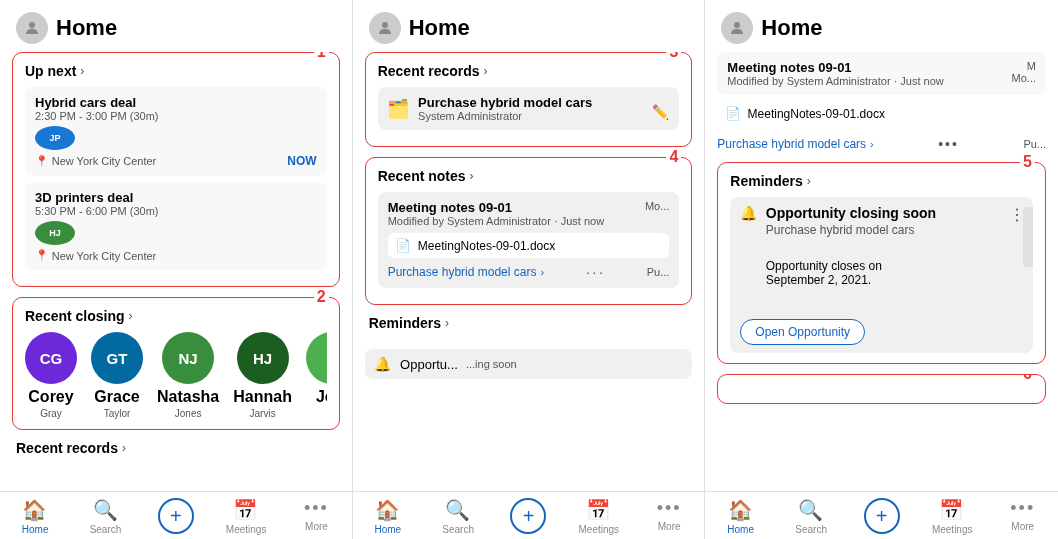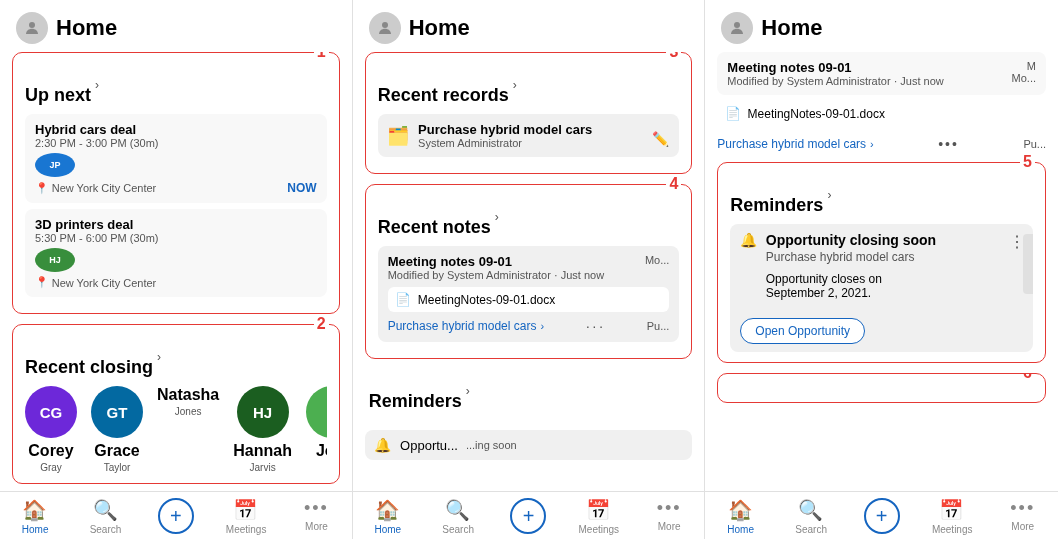--- a/index.html
+++ b/index.html
@@ -68,24 +68,23 @@
       background: #fff;
       padding: 0 3px;
     }
     .section-header {
       display: flex;
       align-items: center;
       gap: 4px;
       margin-bottom: 8px;
     }
     .section-title {
-      font-size: 18px;
-      font-weight: 600;
-      color: #000;
-      margin-top: 22px;
+      font-size: 14px;
+      font-weight: 600;
+      color: #000;
     }
     .chevron-right {
       color: #555;
       font-size: 12px;
     }
     
     .event-item {
       background: #f8f8f8;
       border-radius: 8px;
       padding: 8px 10px;
@@ -281,21 +280,21 @@
       color: #000;
       margin-bottom: 2px;
     }
     .reminder-sub {
       font-size: 12px;
       color: #555;
     }
     .reminder-desc {
       font-size: 12px;
       color: #000;
-      margin: 8px 0;
+      margin: 22px 0;
     }
     .open-btn {
       border: 1.5px solid #1565c0;
       border-radius: 20px;
       padding: 5px 14px;
       font-size: 12px;
       color: #1565c0;
       background: #fff;
       font-weight: 500;
       cursor: pointer;
@@ -396,20 +395,21 @@
           <div class="contact-avatar" style="background:#6d28d9;">CG</div>
           <span class="contact-name">Corey</span>
           <span class="contact-last">Gray</span>
         </div>
         <div class="contact-item">
           <div class="contact-avatar" style="background:#0369a1;">GT</div>
           <span class="contact-name">Grace</span>
           <span class="contact-last">Taylor</span>
         </div>
         <div class="contact-item">
+          <div class="contact-avatar" style="background:#388e3c;">NJ</div>
           <span class="contact-name">Natasha</span>
           <span class="contact-last">Jones</span>
         </div>
         <div class="contact-item">
           <div class="contact-avatar" style="background:#1b5e20;">HJ</div>
           <span class="contact-name">Hannah</span>
           <span class="contact-last">Jarvis</span>
         </div>
         <div class="contact-item">
           <div class="contact-avatar" style="background:#4caf50;">J</div>

